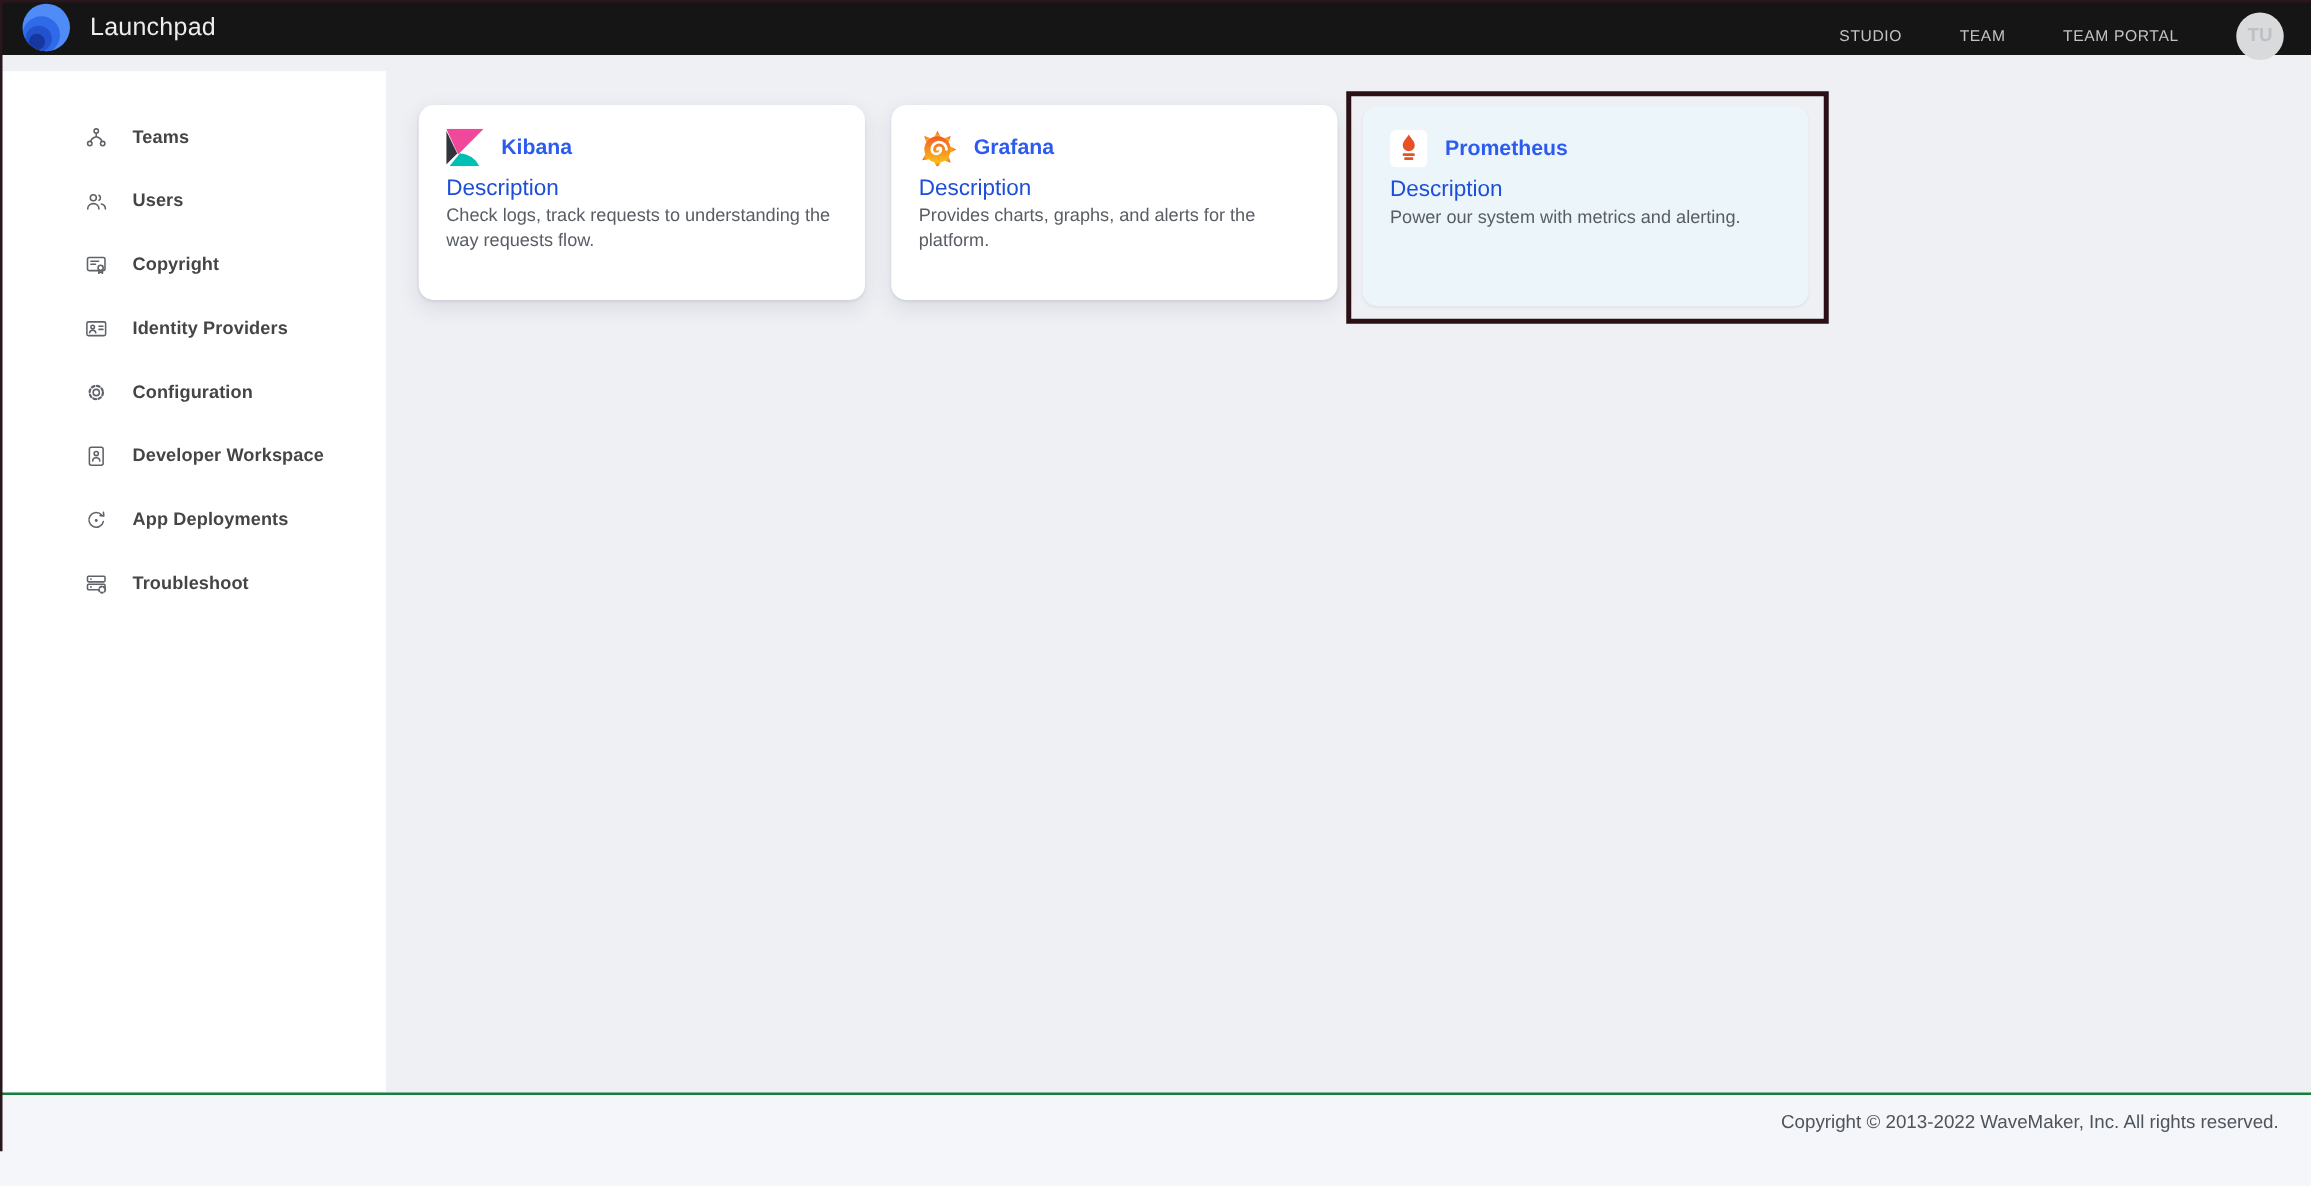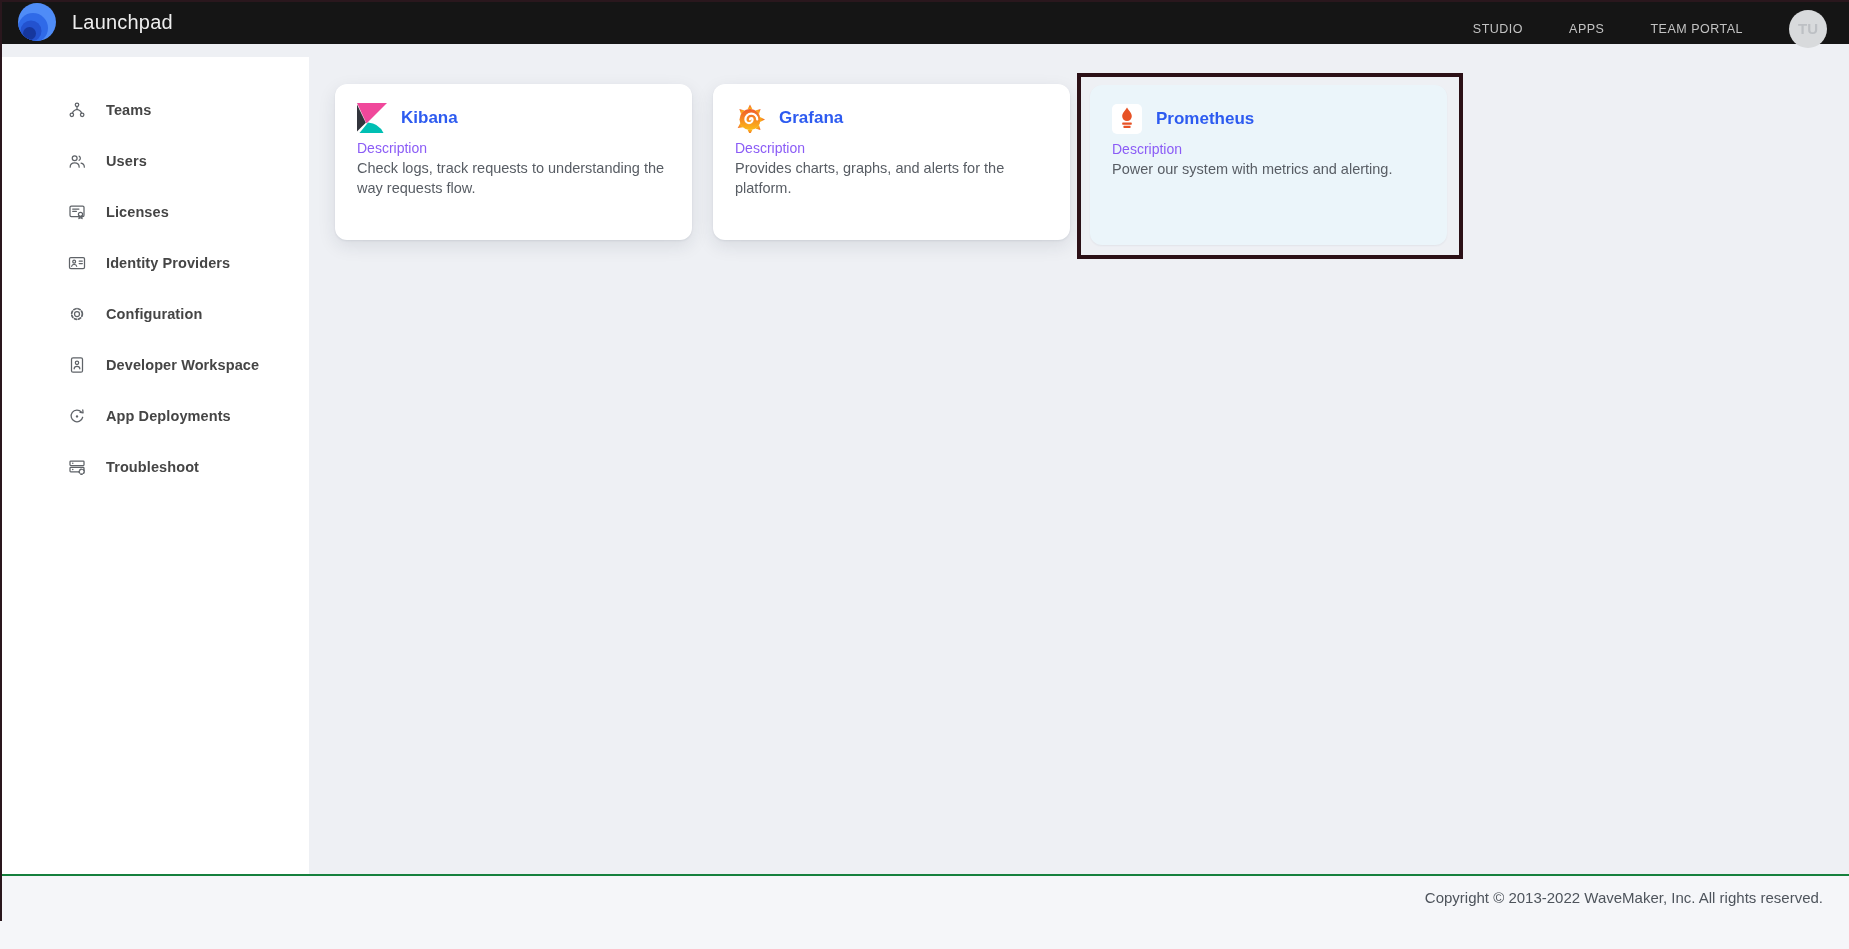--- a/index.html
+++ b/index.html
@@ -39,21 +39,21 @@
     position:absolute;top:84px;width:357px;height:156px;background:#ffffff;border-radius:12px;
     box-shadow:0 1px 2px rgba(30,40,60,.08),0 6px 18px rgba(30,40,60,.10);
     box-sizing:border-box;padding:19px 22px;cursor:pointer;
   }
   .card.kibana{left:335px;}
   .card.grafana{left:713px;}
   .card.prometheus{left:1090px;top:85px;height:160px;background:#ebf5fa;box-shadow:0 1px 2px rgba(30,40,60,.06);}
   .card-head{display:flex;align-items:center;gap:14px;height:30px;}
   .app-logo{width:30px;height:30px;flex:0 0 30px;display:block;}
   .app-title{color:#2d5bf0;font-size:17px;font-weight:700;}
-  .desc-label{color:#8b5cf6;font-size:14px;margin-top:7px;}
+  .desc-label{color:#1d4ed8;font-size:18px;margin-top:7px;}
   .desc-text{color:#585d64;font-size:14.5px;line-height:19.5px;margin-top:3px;max-width:313px;}
   .annotation-box{
     position:absolute;left:1077px;top:73px;width:386px;height:186px;
     border:4px solid #2b1016;box-sizing:border-box;pointer-events:none;z-index:4;
   }
   
   .footer{
     position:absolute;left:0;top:874px;width:1849px;height:75px;background:#f5f6f9;
     border-top:2px solid #15803d;box-sizing:border-box;text-align:right;
   }
@@ -76,21 +76,21 @@
         <g clip-path="url(#wmclip)">
           <circle cx="16" cy="26" r="15" fill="#2f6ae8"></circle>
           <circle cx="14" cy="29" r="10.5" fill="#2352cf"></circle>
           <circle cx="12.5" cy="31.5" r="6.5" fill="#16379e"></circle>
         </g>
       </svg>
       <span class="brand-title">Launchpad</span>
     </div>
     <nav class="topnav">
       <span class="topnav-link">STUDIO</span>
-      <span class="topnav-link">APPS</span>
+      <span class="topnav-link">TEAM</span>
       <span class="topnav-link">TEAM PORTAL</span>
       <span class="avatar">TU</span>
     </nav>
   </header>
 
   <aside class="sidebar">
 
     <div class="side-item">
       <svg class="sideicon" viewBox="0 0 24 24" fill="none" stroke="#5f6368" stroke-width="1.5" stroke-linecap="round" stroke-linejoin="round">
         <circle cx="12" cy="5.8" r="2.1"></circle>
@@ -110,21 +110,21 @@
       <span class="side-label">Users</span>
     </div>
 
     <div class="side-item">
       <svg class="sideicon" viewBox="0 0 24 24" fill="none" stroke="#5f6368" stroke-width="1.5" stroke-linecap="round" stroke-linejoin="round">
         <rect x="3.6" y="4.8" width="16.8" height="12.6" rx="1.6"></rect>
         <path d="M6.8 8.4h7.5M6.8 11.2h4.5"></path>
         <circle cx="16.2" cy="14.8" r="2.5" fill="#ffffff"></circle>
         <path d="M15 16.9l-.7 3 1.9-1.1 1.9 1.1-.7-3"></path>
       </svg>
-      <span class="side-label">Licenses</span>
+      <span class="side-label">Copyright</span>
     </div>
 
     <div class="side-item">
       <svg class="sideicon" viewBox="0 0 24 24" fill="none" stroke="#5f6368" stroke-width="1.5" stroke-linecap="round" stroke-linejoin="round">
         <rect x="3" y="5.4" width="18" height="13.2" rx="1.6"></rect>
         <circle cx="8.6" cy="10.4" r="1.7"></circle>
         <path d="M5.6 15.9c.3-1.6 1.5-2.4 3-2.4s2.7.8 3 2.4M14.6 9.6h3.8M14.6 12.6h3.8"></path>
       </svg>
       <span class="side-label">Identity Providers</span>
     </div>

